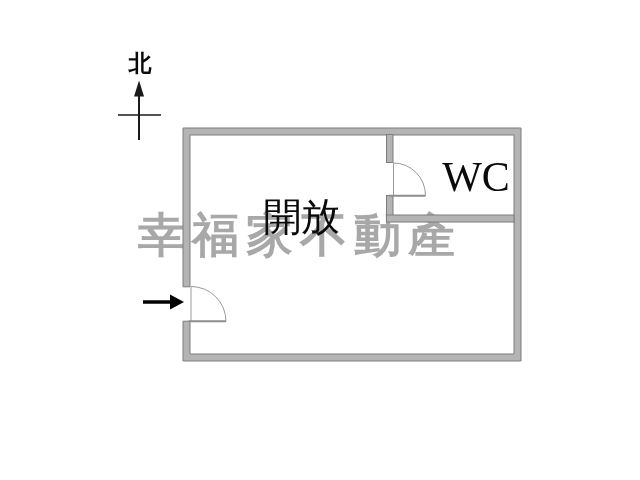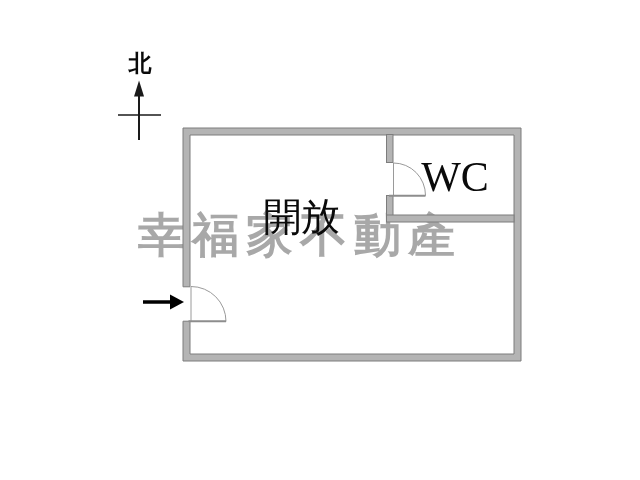--- a/index.html
+++ b/index.html
@@ -21,21 +21,21 @@
     left:124px;top:51px;width:32px;text-align:center;
     font-size:23px;line-height:26px;font-weight:bold;
     font-family:"Liberation Serif",serif;
   }
   .label-room{
     left:253px;top:193px;width:96px;text-align:center;
     font-size:39px;line-height:47px;letter-spacing:-1px;
     font-family:"Liberation Serif",serif;
   }
   .label-wc{
-    left:417px;top:155px;width:76px;text-align:center;
+    left:438px;top:155px;width:76px;text-align:center;
     font-size:42px;line-height:44px;
     font-family:"Liberation Serif",serif;
   }
 </style>
 </head>
 <body>
 
 <div class="canvas">
 
   <div class="watermark">幸福家不動產</div>

